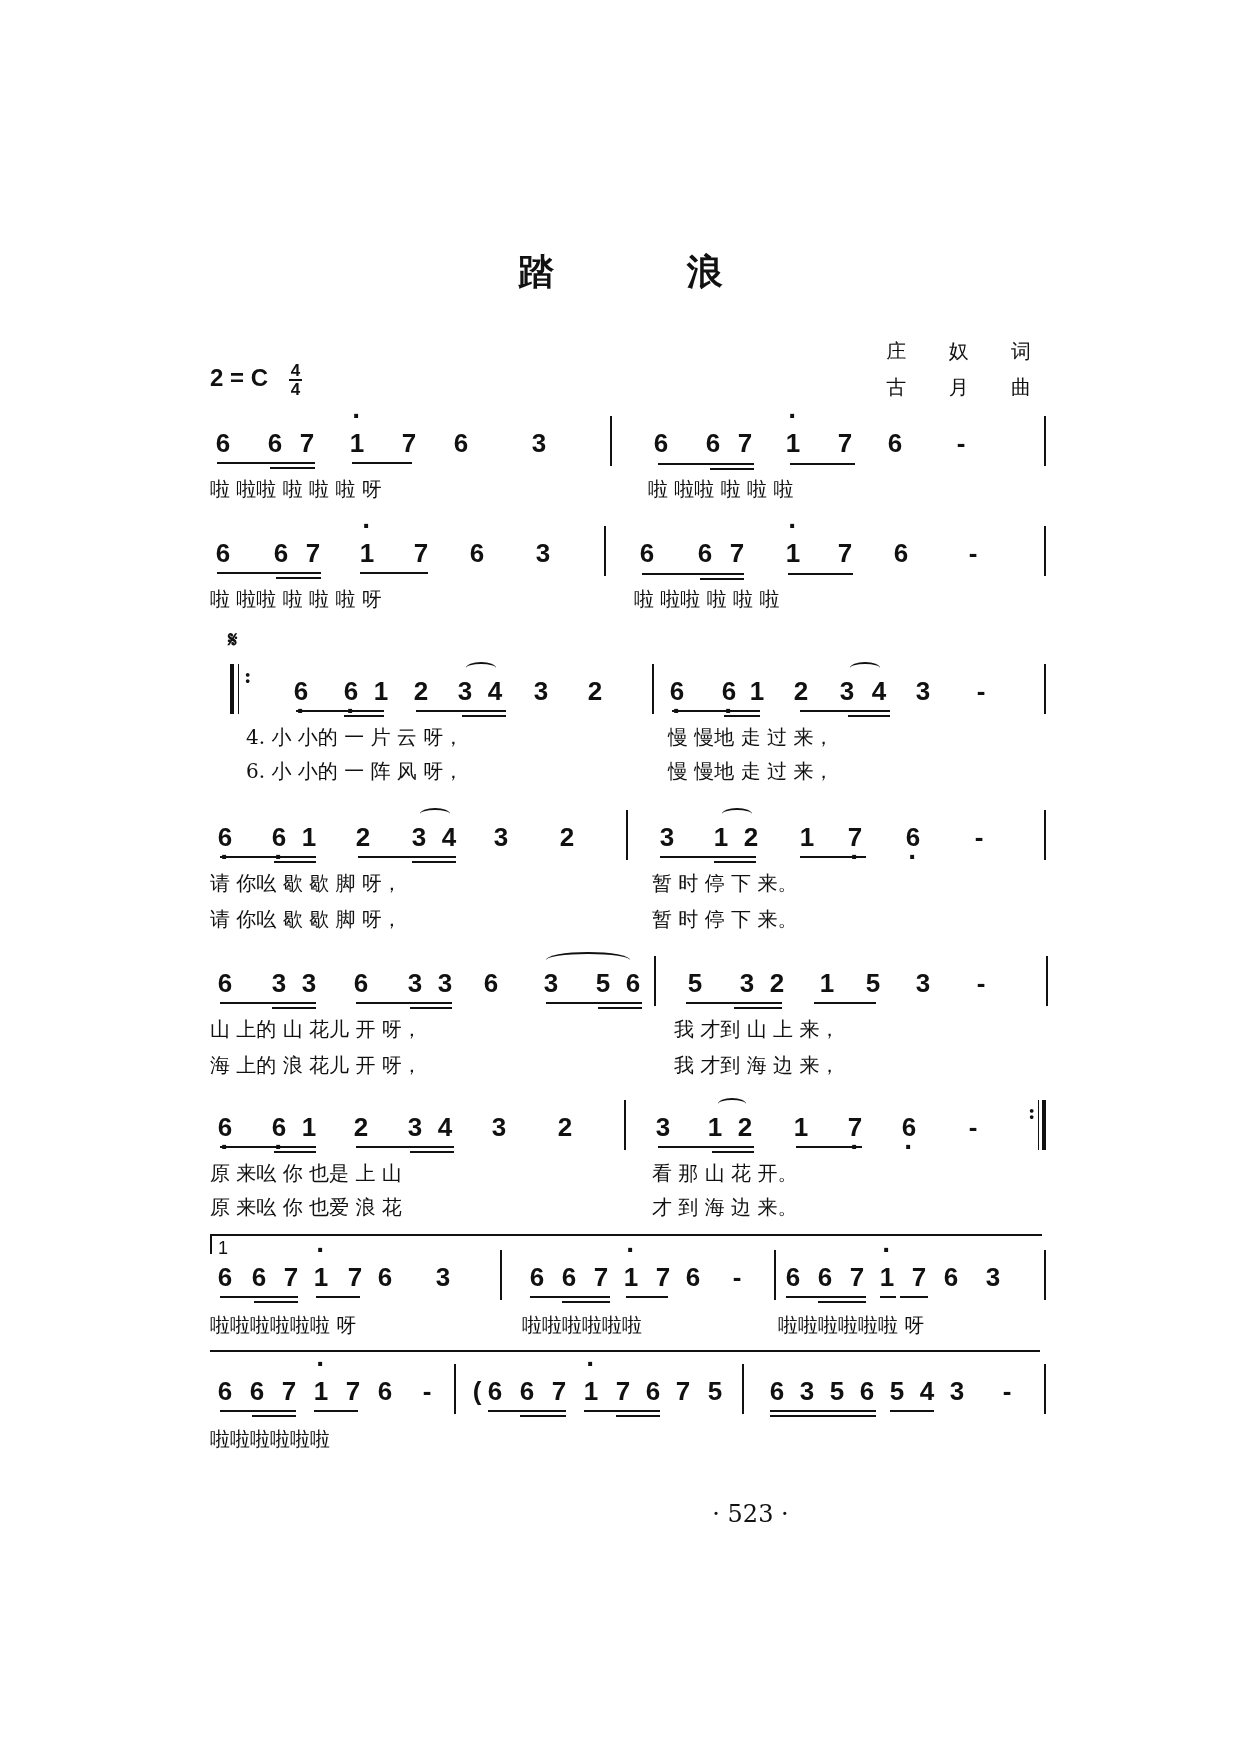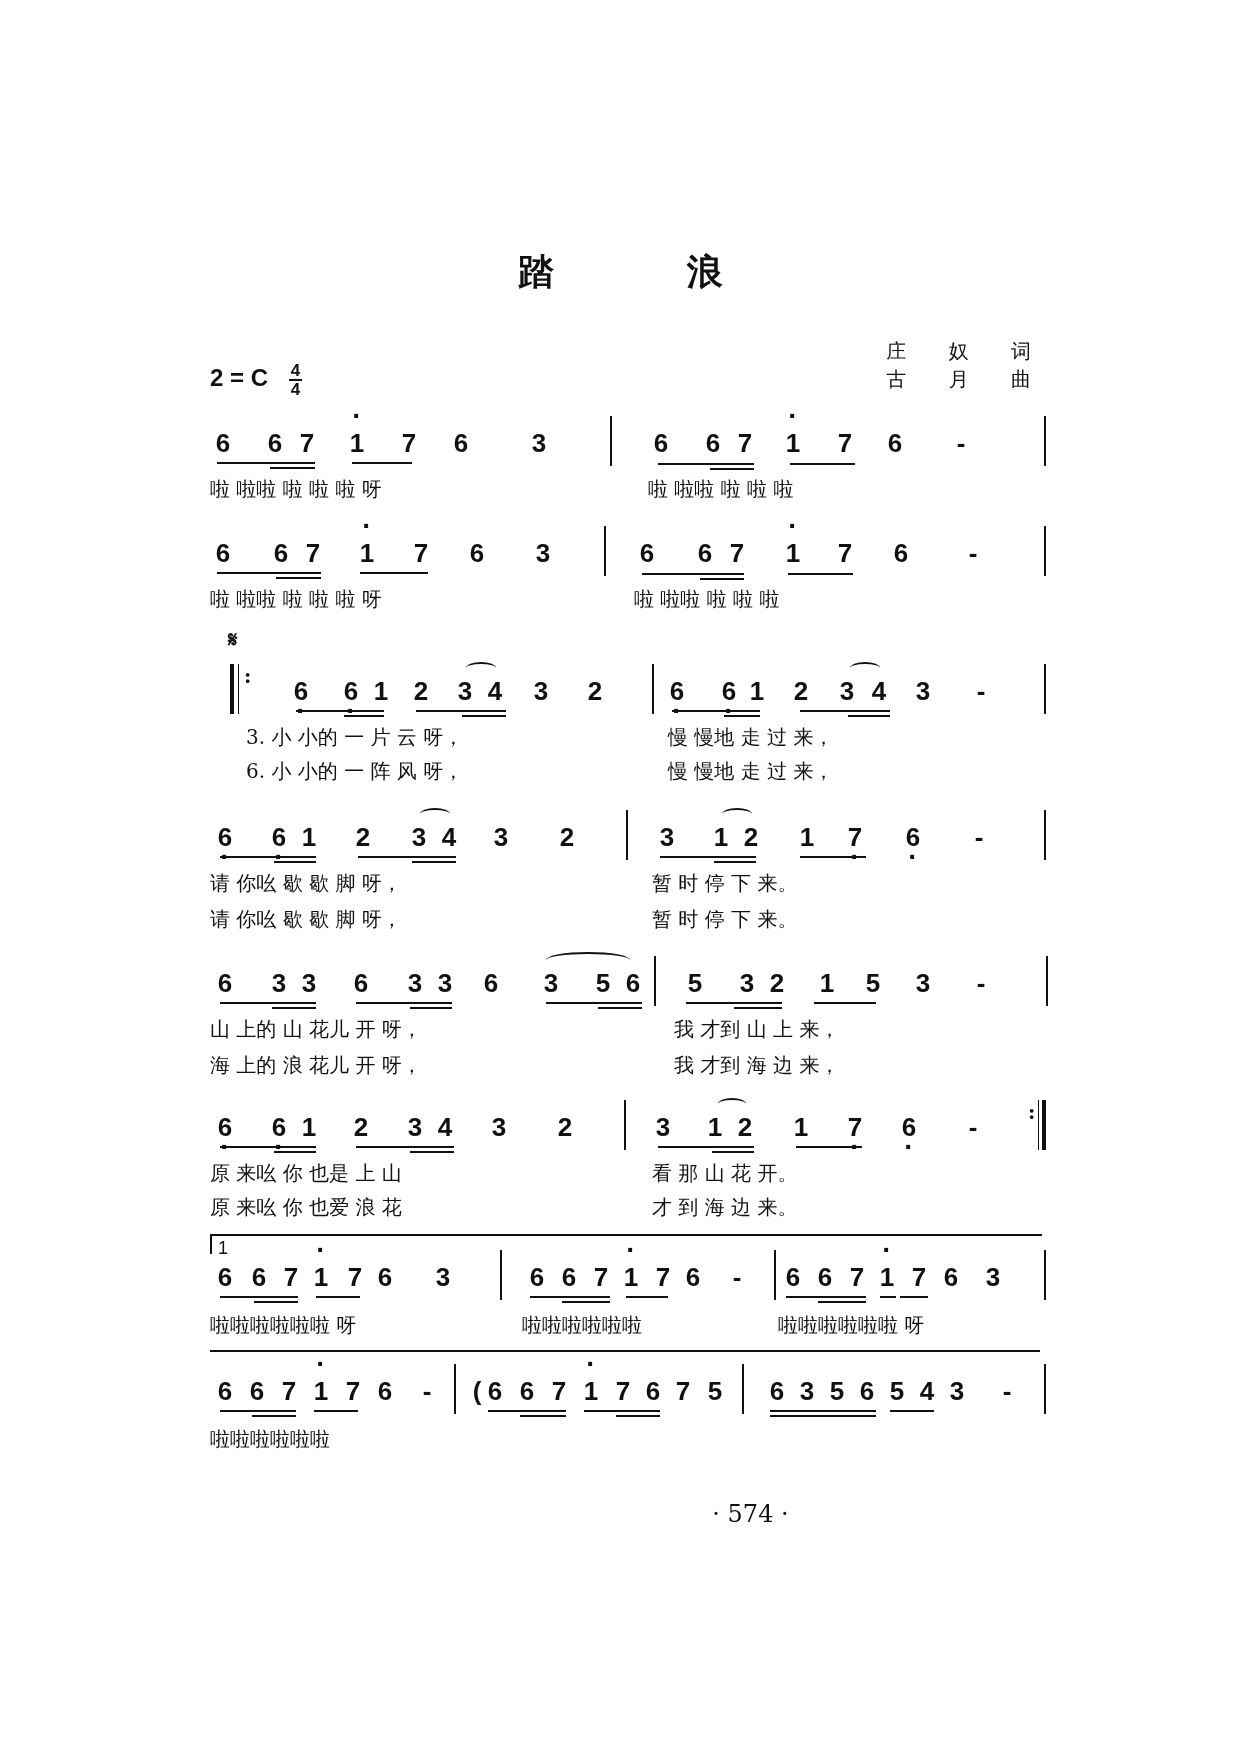--- a/index.html
+++ b/index.html
@@ -6,21 +6,21 @@
   body { width: 1241px; height: 1755px; position: relative; overflow: hidden;
          font-family: "DejaVu Serif", serif; color: #111; }
   .abs { position: absolute; }
   .title { left: 0; width: 1241px; top: 248px; text-align: center; font-size: 36px;
            font-weight: bold; letter-spacing: 60px; padding-left: 60px; box-sizing: border-box; }
   .key { left: 210px; top: 362px; font-family: "Liberation Sans", sans-serif; font-weight: bold; font-size: 24px; }
   .timesig { display: inline-block; vertical-align: middle; text-align: center; font-size: 17px; line-height: 17px; margin-left: 14px; }
   .timesig .num { border-bottom: 2px solid #111; display: block; padding: 0 2px; }
   .credit { right: 192px; font-size: 20px; letter-spacing: 18px; }
   .credit.lyr { top: 338px; }
-  .credit.mus { top: 366px; }
+  .credit.mus { top: 374px; }
 
   .row { position: absolute; left: 0; width: 1241px; }
   .notes { position: absolute; font-family: "Liberation Sans", sans-serif; font-weight: bold; font-size: 26px; white-space: nowrap; }
   .n { position: absolute; top: 0; width: 22px; text-align: center; }
   .n.hi::before { content: "·"; position: absolute; left: 0; right: 0; top: -22px; font-size: 28px; line-height: 20px; }
   .n.lo::after  { content: "·"; position: absolute; left: 0; right: 0; top: 30px; font-size: 28px; line-height: 10px; }
   .ul1 { position: absolute; height: 2px; background: #111; }
   .ul2 { position: absolute; height: 2px; background: #111; }
   .bar { position: absolute; width: 2px; background: #111; }
   .slur { position: absolute; border-top: 2px solid #111; border-radius: 50% 50% 0 0; }
@@ -133,21 +133,21 @@
   <div class="ul1" style="left:296px;width:88px;top:34px"></div>
   <div class="ul2" style="left:344px;width:40px;top:39px"></div>
   <div class="ul1" style="left:416px;width:90px;top:34px"></div>
   <div class="ul2" style="left:462px;width:44px;top:39px"></div>
   <div class="ul1" style="left:672px;width:88px;top:34px"></div>
   <div class="ul2" style="left:724px;width:36px;top:39px"></div>
   <div class="ul1" style="left:800px;width:90px;top:34px"></div>
   <div class="ul2" style="left:848px;width:42px;top:39px"></div>
   <div class="bar" style="left:652px;top:-12px;height:50px"></div>
   <div class="bar" style="left:1044px;top:-12px;height:50px"></div>
-  <div class="lyric" style="top:48px;left:246px">3. 小 小的 一 片 云 呀，</div>
+  <div class="lyric" style="top:48px;left:246px">4. 小 小的 一 片 云 呀，</div>
   <div class="lyric" style="top:48px;left:668px">慢 慢地 走 过 来，</div>
   <div class="lyric" style="top:82px;left:246px">6. 小 小的 一 阵 风 呀，</div>
   <div class="lyric" style="top:82px;left:668px">慢 慢地 走 过 来，</div>
 </div>
 
 <div class="row" style="top:822px">
   <div class="notes">
     <span class="n lo" style="left:214px">6</span>
     <span class="n lo" style="left:268px">6</span>
     <span class="n" style="left:298px">1</span>
@@ -338,13 +338,13 @@
   <div class="ul2" style="left:616px;width:44px;top:39px"></div>
   <div class="ul1" style="left:770px;width:106px;top:34px"></div>
   <div class="ul2" style="left:770px;width:106px;top:39px"></div>
   <div class="ul1" style="left:890px;width:44px;top:34px"></div>
   <div class="bar" style="left:454px;top:-12px;height:50px"></div>
   <div class="bar" style="left:742px;top:-12px;height:50px"></div>
   <div class="bar" style="left:1044px;top:-12px;height:50px"></div>
   <div class="lyric" style="top:50px;left:210px">啦啦啦啦啦啦</div>
 </div>
 
-<div class="abs pageno">· 574 ·</div>
+<div class="abs pageno">· 523 ·</div>
 
 </body></html>

